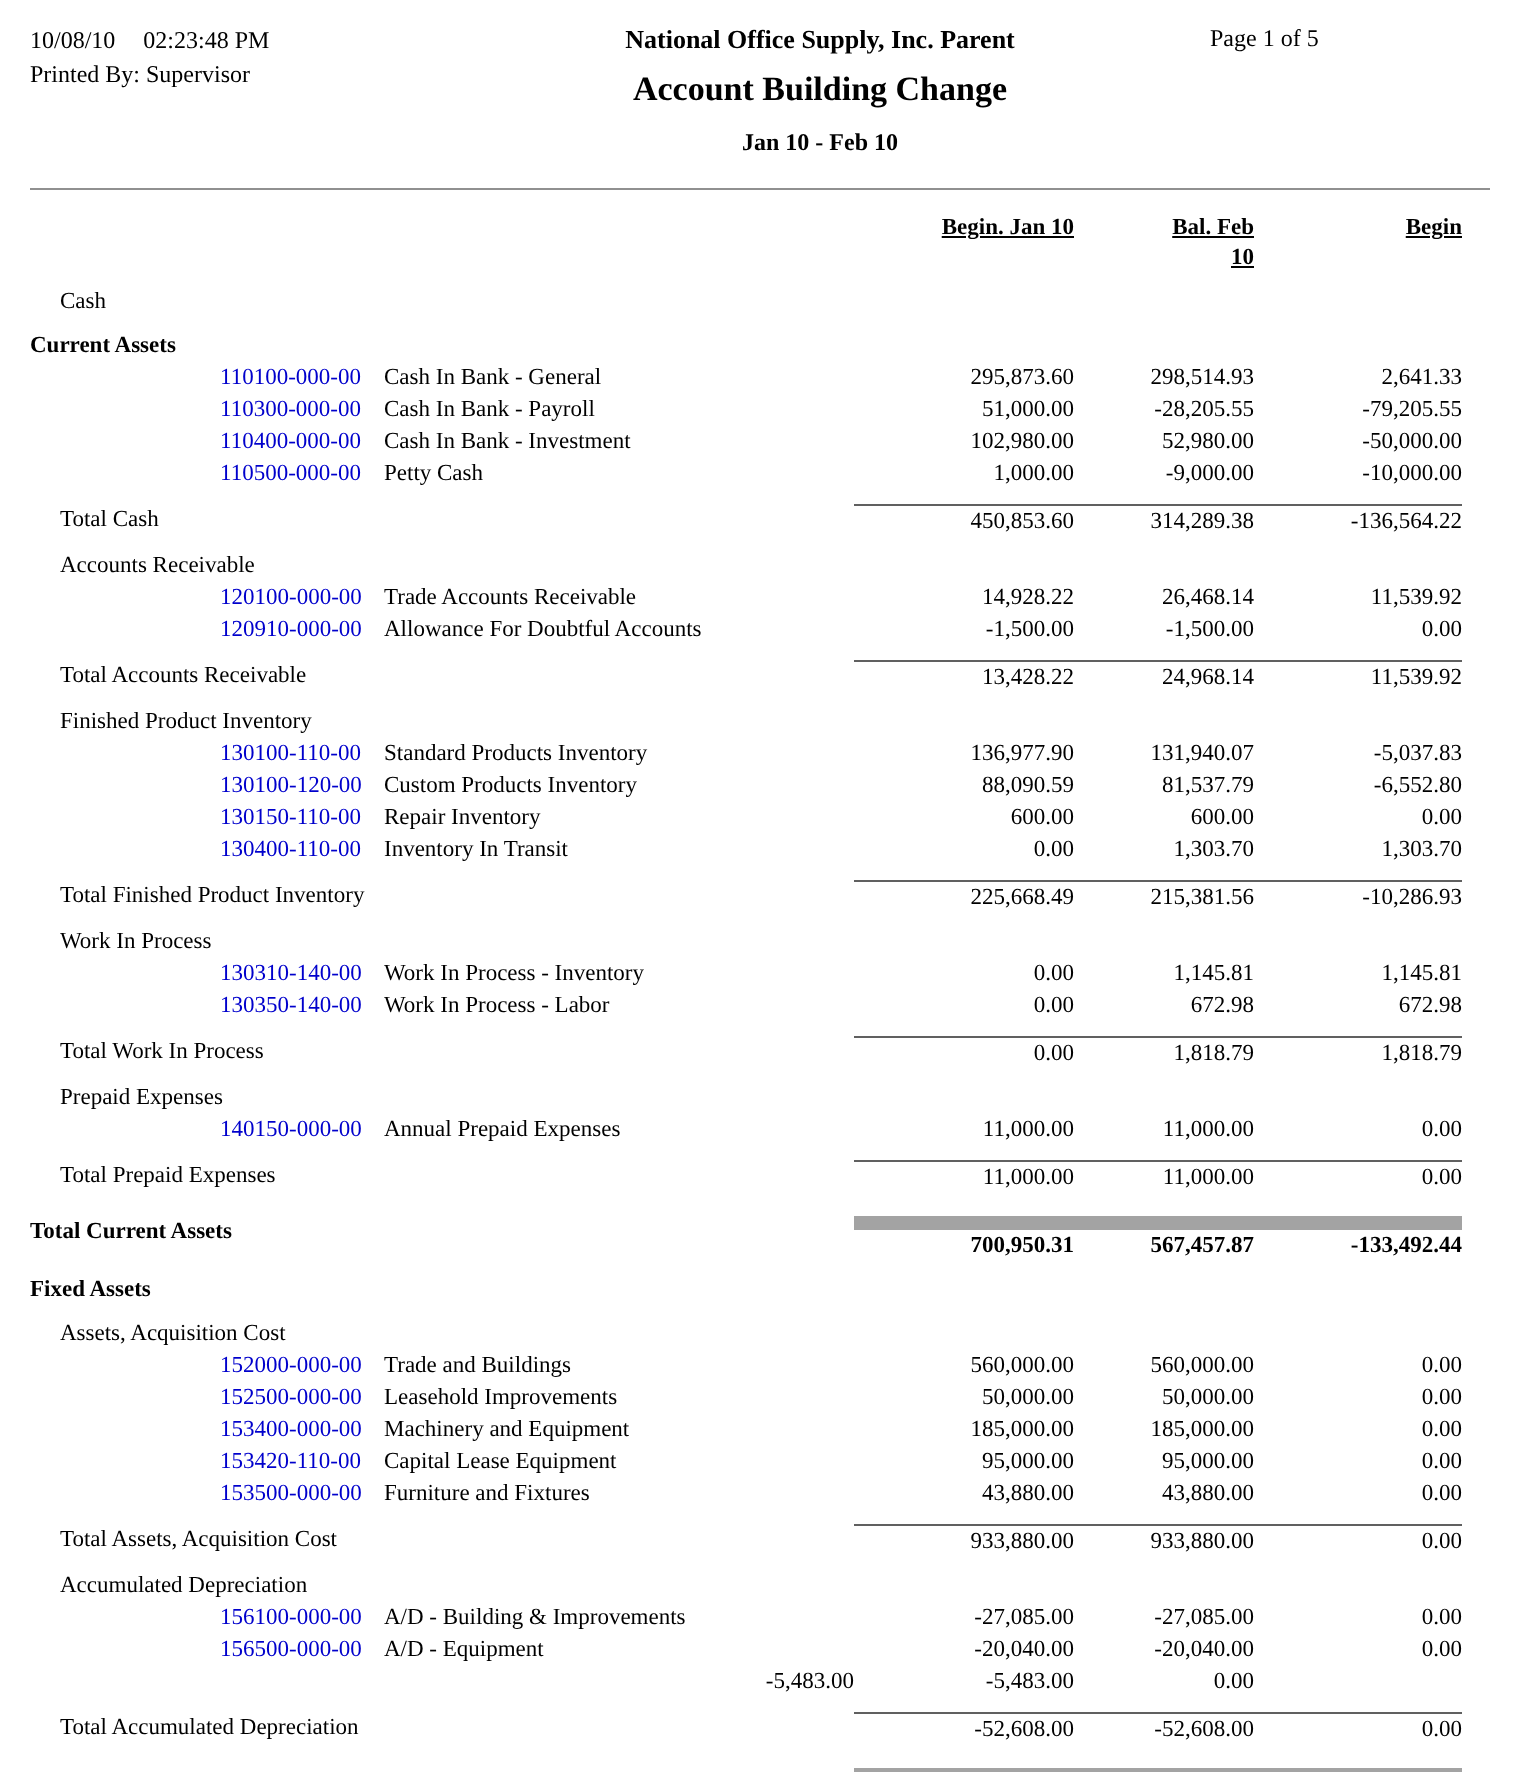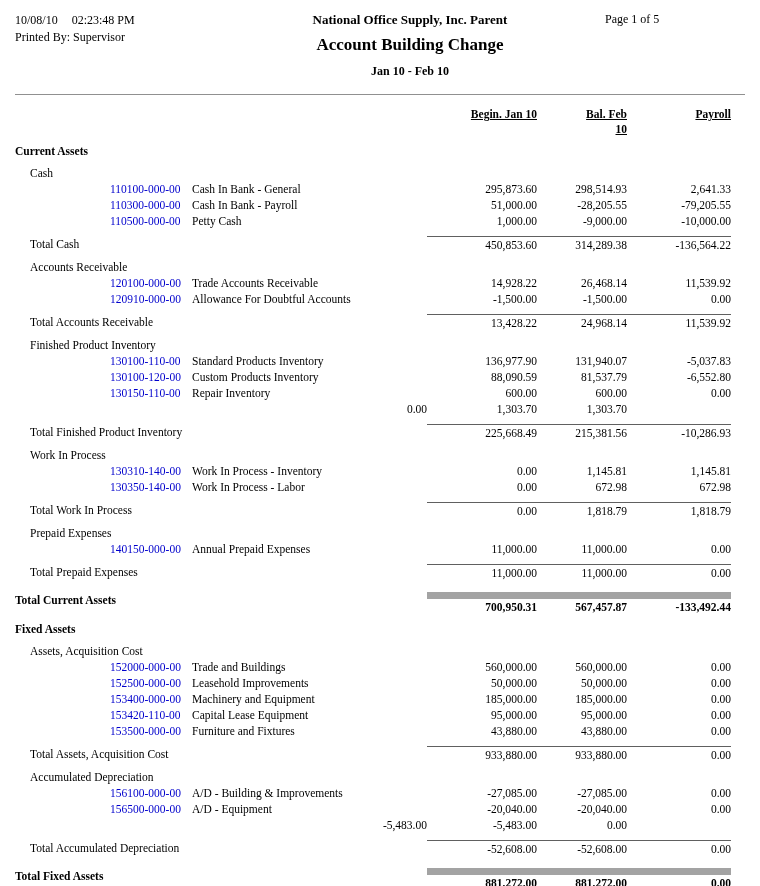--- a/index.html
+++ b/index.html
@@ -57,43 +57,49 @@
     </div>
     <div class="hdr-right">Page 1 of 5</div>
   </div>
 
   <div class="rule"></div>
 
   <div class="grid col-headers">
     <div class="label"></div>
     <div class="num"><span>Begin. Jan 10</span></div>
     <div class="num"><span>Bal. Feb 10</span></div>
-    <div class="num"><span>Payroll</span></div>
+    <div class="num"><span>Begin</span></div>
   </div>
 
   <div class="rows" id="report-rows">
+      <div class="grid row subsection">
+        <div class="label">Cash</div>
+      </div>
       <div class="grid row section">
         <div class="label">Current Assets</div>
-      </div>
-      <div class="grid row subsection">
-        <div class="label">Cash</div>
       </div>
       <div class="grid row account">
         <div class="label"><span class="acct">110100-000-00</span><span class="desc">Cash In Bank - General</span></div>
         <div class="num">295,873.60</div>
         <div class="num">298,514.93</div>
         <div class="num">2,641.33</div>
       </div>
       <div class="grid row account">
         <div class="label"><span class="acct">110300-000-00</span><span class="desc">Cash In Bank - Payroll</span></div>
         <div class="num">51,000.00</div>
         <div class="num">-28,205.55</div>
         <div class="num">-79,205.55</div>
       </div>
       <div class="grid row account">
+        <div class="label"><span class="acct">110400-000-00</span><span class="desc">Cash In Bank - Investment</span></div>
+        <div class="num">102,980.00</div>
+        <div class="num">52,980.00</div>
+        <div class="num">-50,000.00</div>
+      </div>
+      <div class="grid row account">
         <div class="label"><span class="acct">110500-000-00</span><span class="desc">Petty Cash</span></div>
         <div class="num">1,000.00</div>
         <div class="num">-9,000.00</div>
         <div class="num">-10,000.00</div>
       </div>
       <div class="grid row total">
         <div class="label"><span class="tlabel">Total Cash</span></div>
         <div class="num">450,853.60</div>
         <div class="num">314,289.38</div>
         <div class="num">-136,564.22</div>
@@ -134,20 +140,21 @@
         <div class="num">81,537.79</div>
         <div class="num">-6,552.80</div>
       </div>
       <div class="grid row account">
         <div class="label"><span class="acct">130150-110-00</span><span class="desc">Repair Inventory</span></div>
         <div class="num">600.00</div>
         <div class="num">600.00</div>
         <div class="num">0.00</div>
       </div>
       <div class="grid row account">
+        <div class="label"><span class="acct">130400-110-00</span><span class="desc">Inventory In Transit</span></div>
         <div class="num">0.00</div>
         <div class="num">1,303.70</div>
         <div class="num">1,303.70</div>
       </div>
       <div class="grid row total">
         <div class="label"><span class="tlabel">Total Finished Product Inventory</span></div>
         <div class="num">225,668.49</div>
         <div class="num">215,381.56</div>
         <div class="num">-10,286.93</div>
       </div>

